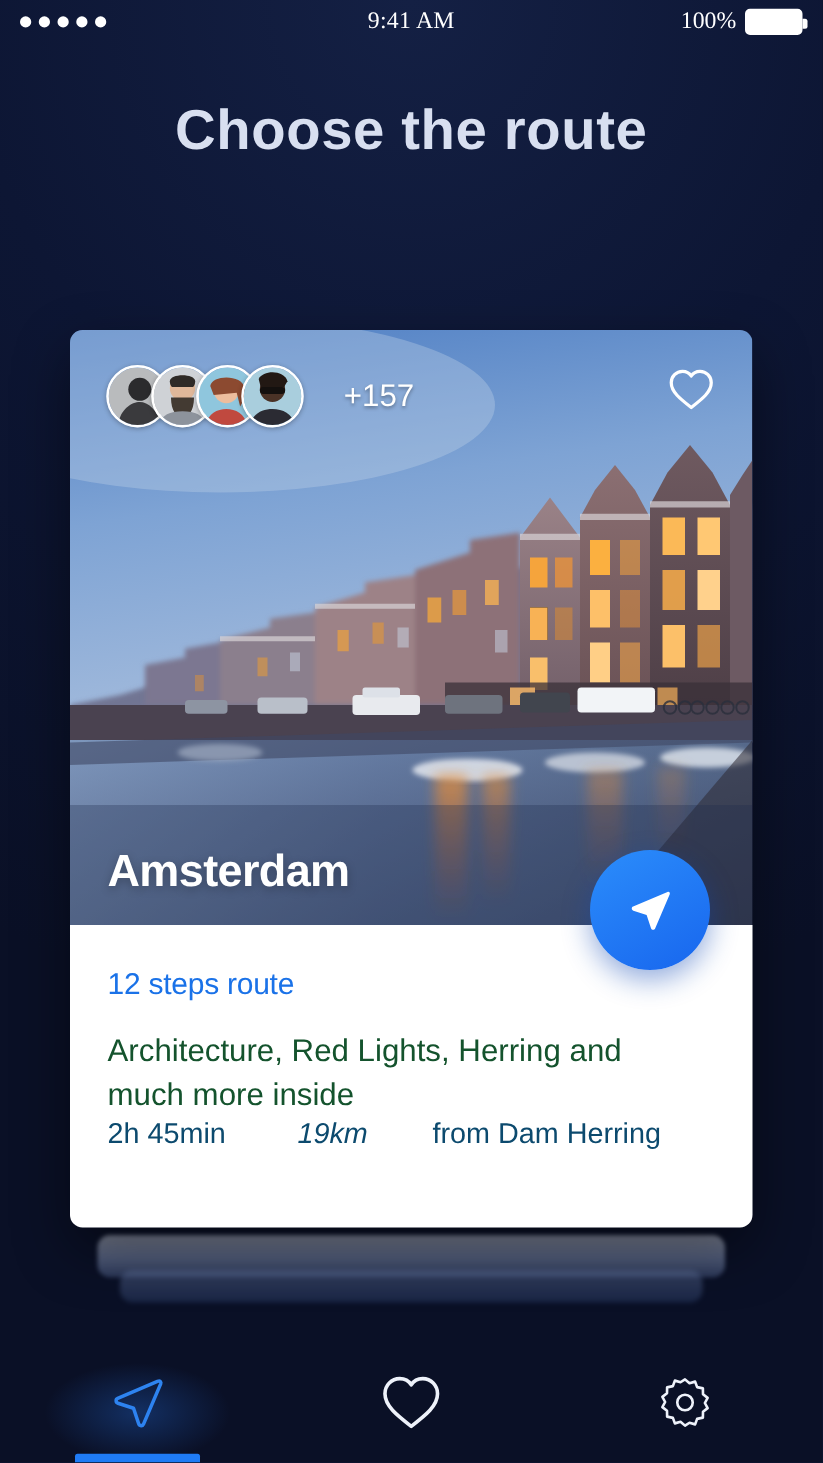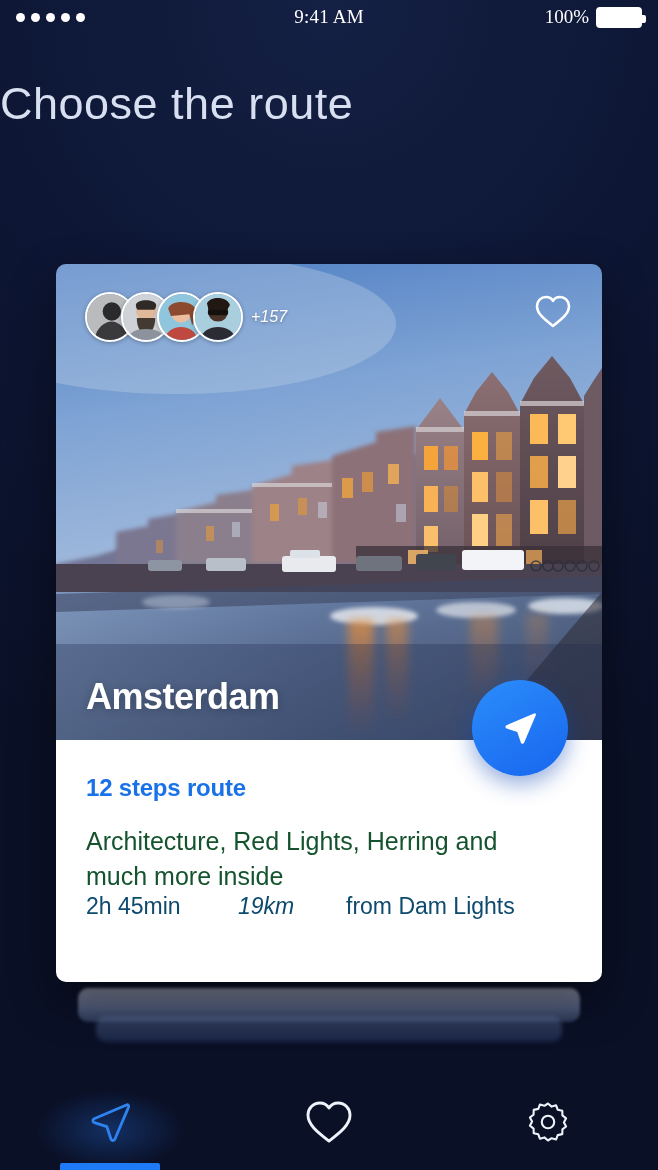--- a/index.html
+++ b/index.html
@@ -30,22 +30,22 @@
   .batt {
     width:46px; height:21px; border:2px solid #fff; border-radius:4px;
     position:relative; background:#fff;
   }
   .batt::after {
     content:""; position:absolute; right:-6px; top:6px;
     width:4px; height:8px; background:#fff; border-radius:0 2px 2px 0;
   }
   
   .page-title {
-    position:absolute; top:78px; left:0; right:0; 
-    font-size:45px; font-weight:400; color:#d8dff0; letter-spacing:.5px;
+    position:absolute; top:78px; left:0; right:0; text-align:center;
+    font-size:45px; font-weight:700; color:#d8dff0; letter-spacing:.5px;
   }
   
   .tabs {
     position:absolute; top:167px; left:124px; width:410px; height:52px;
     border:1.6px solid #2f6fd0; border-radius:26px;
     display:flex; align-items:center; justify-content:space-around;
     background:rgba(20,32,66,.35);
   }
   .tab {
     font-size:19px; letter-spacing:2.4px; color:#e6ecf8;
@@ -86,39 +86,38 @@
     position:absolute; left:29px; top:28px; display:flex; align-items:center;
   }
   .av {
     width:50px; height:50px; border-radius:50%; border:2.5px solid #fff;
     margin-left:-14px; overflow:hidden; position:relative;
     box-shadow:0 1px 4px rgba(0,0,0,.3);
   }
   .av:first-child { margin-left:0; }
   .av svg { display:block; width:100%; height:100%; }
   .avcount {
-    margin-left:8px; color:#fff; font-size:16px; font-weight:400;
+    margin-left:32px; color:#fff; font-size:25px; font-weight:400;
     text-shadow:0 1px 3px rgba(0,0,0,.35);
-    font-style:italic;
   }
   .fav-btn {
     position:absolute; right:28px; top:26px; width:42px; height:42px;
     display:flex; align-items:center; justify-content:center; cursor:pointer;
   }
   .city {
     position:absolute; left:30px; bottom:22px;
     font-size:36px; font-weight:700; color:#fff; letter-spacing:-.5px;
     text-shadow:0 2px 8px rgba(0,0,0,.25);
   }
   .card-body {
     position:absolute; left:0; right:0; top:476px; bottom:0;
     background:#fff; border-radius:0 0 10px 10px; padding:34px 30px 0 30px;
   }
   .steps {
-    font-size:24px; font-weight:700; color:#1a72e8; letter-spacing:-.2px;
+    font-size:24px; font-weight:400; color:#1a72e8; letter-spacing:-.2px;
   }
   .desc {
     margin-top:22px; font-size:25px; line-height:1.38; color:#14532d;
     max-width:470px;
   }
   .meta {
     display:flex; align-items:center; gap:0; color:#0c4a6e;
     font-size:23px;
   }
   .meta span { white-space:nowrap; }
@@ -379,21 +378,21 @@
 
       <div class="city">Amsterdam</div>
     </div>
 
     <div class="card-body">
       <div class="steps">12 steps route</div>
       <div class="desc">Architecture, Red Lights, Herring and much more inside</div>
       <div class="meta">
         <span class="m-time">2h 45min</span>
         <span class="m-dist">19km</span>
-        <span>from Dam Lights</span>
+        <span>from Dam Herring</span>
       </div>
     </div>
 
     <button class="fab">
       <svg width="46" height="46" viewBox="0 0 46 46">
         <path d="M37 8.5 9.5 20.2c-1.5.6-1.4 2.8.2 3.3l10.6 3.4 3.5 10.6c.5 1.6 2.7 1.7 3.3.2L38.8 10.3c.5-1.3-.6-2.4-1.8-1.8z" fill="#ffffff"></path>
       </svg>
     </button>
   </div>
 

